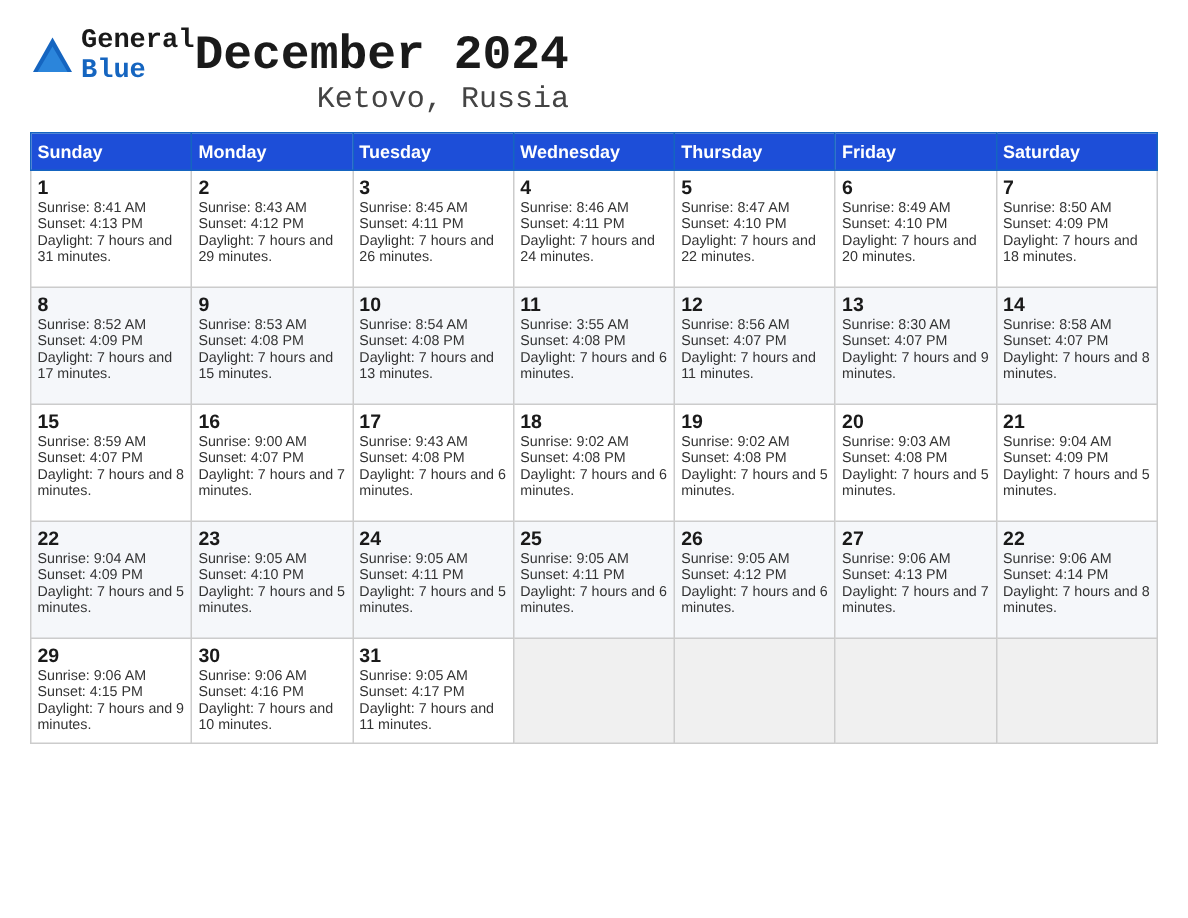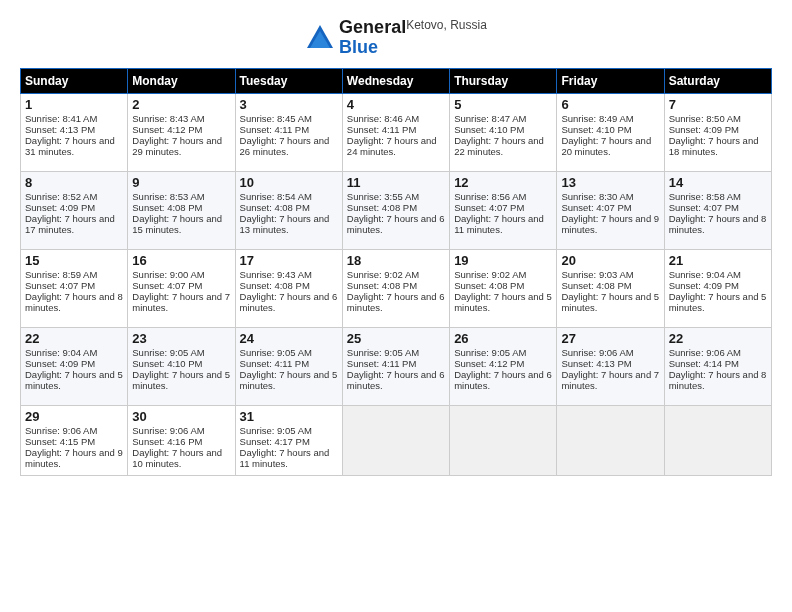--- a/index.html
+++ b/index.html
@@ -11,23 +11,24 @@
       overflow: hidden;
     }
     .page {
       width: 792px;
       height: 612px;
       padding: 18px 20px 10px 20px;
       background: #fff;
     }
     .header {
       display: flex;
-      justify-content: center;
+      justify-content: flex-start;
       align-items: flex-start;
       margin-bottom: 10px;
+      font-family: Liberation Mono, monospace;
     }
     .logo {
       display: flex;
       align-items: center;
     }
     .logo-text {
       font-size: 18px;
       font-weight: bold;
       color: #1a1a1a;
       line-height: 1.1;
@@ -41,31 +42,31 @@
     }
     .title-block {
       text-align: right;
     }
     .title-block h1 {
       font-size: 32px;
       font-weight: bold;
       color: #1a1a1a;
     }
     .title-block h2 {
-      font-size: 12px;
+      font-size: 20px;
       font-weight: normal;
       color: #444;
     }
     table {
       width: 100%;
       border-collapse: collapse;
       table-layout: fixed;
     }
     th {
-      background-color: #000000;
+      background-color: #1d4ed8;
       color: #fff;
       font-size: 12px;
       font-weight: bold;
       padding: 5px 4px;
       text-align: left;
       border: 1px solid #1565c0;
     }
     td {
       border: 1px solid #ccc;
       vertical-align: top;
@@ -101,20 +102,21 @@
       <svg class="logo-icon" viewBox="0 0 30 30">
         <polygon points="15,2 28,25 2,25" fill="#1565c0"></polygon>
         <polygon points="15,8 25,25 5,25" fill="#42a5f5" opacity="0.5"></polygon>
       </svg>
       <div class="logo-text">
         <span class="general">General</span>
         <span class="blue">Blue</span>
       </div>
     </div>
     <div class="title-block">
+      <h1>December 2024</h1>
       <h2>Ketovo, Russia</h2>
     </div>
   </div>
 
   <table>
     <thead>
       <tr>
       <th>Sunday</th>
           <th>Monday</th>
           <th>Tuesday</th>

